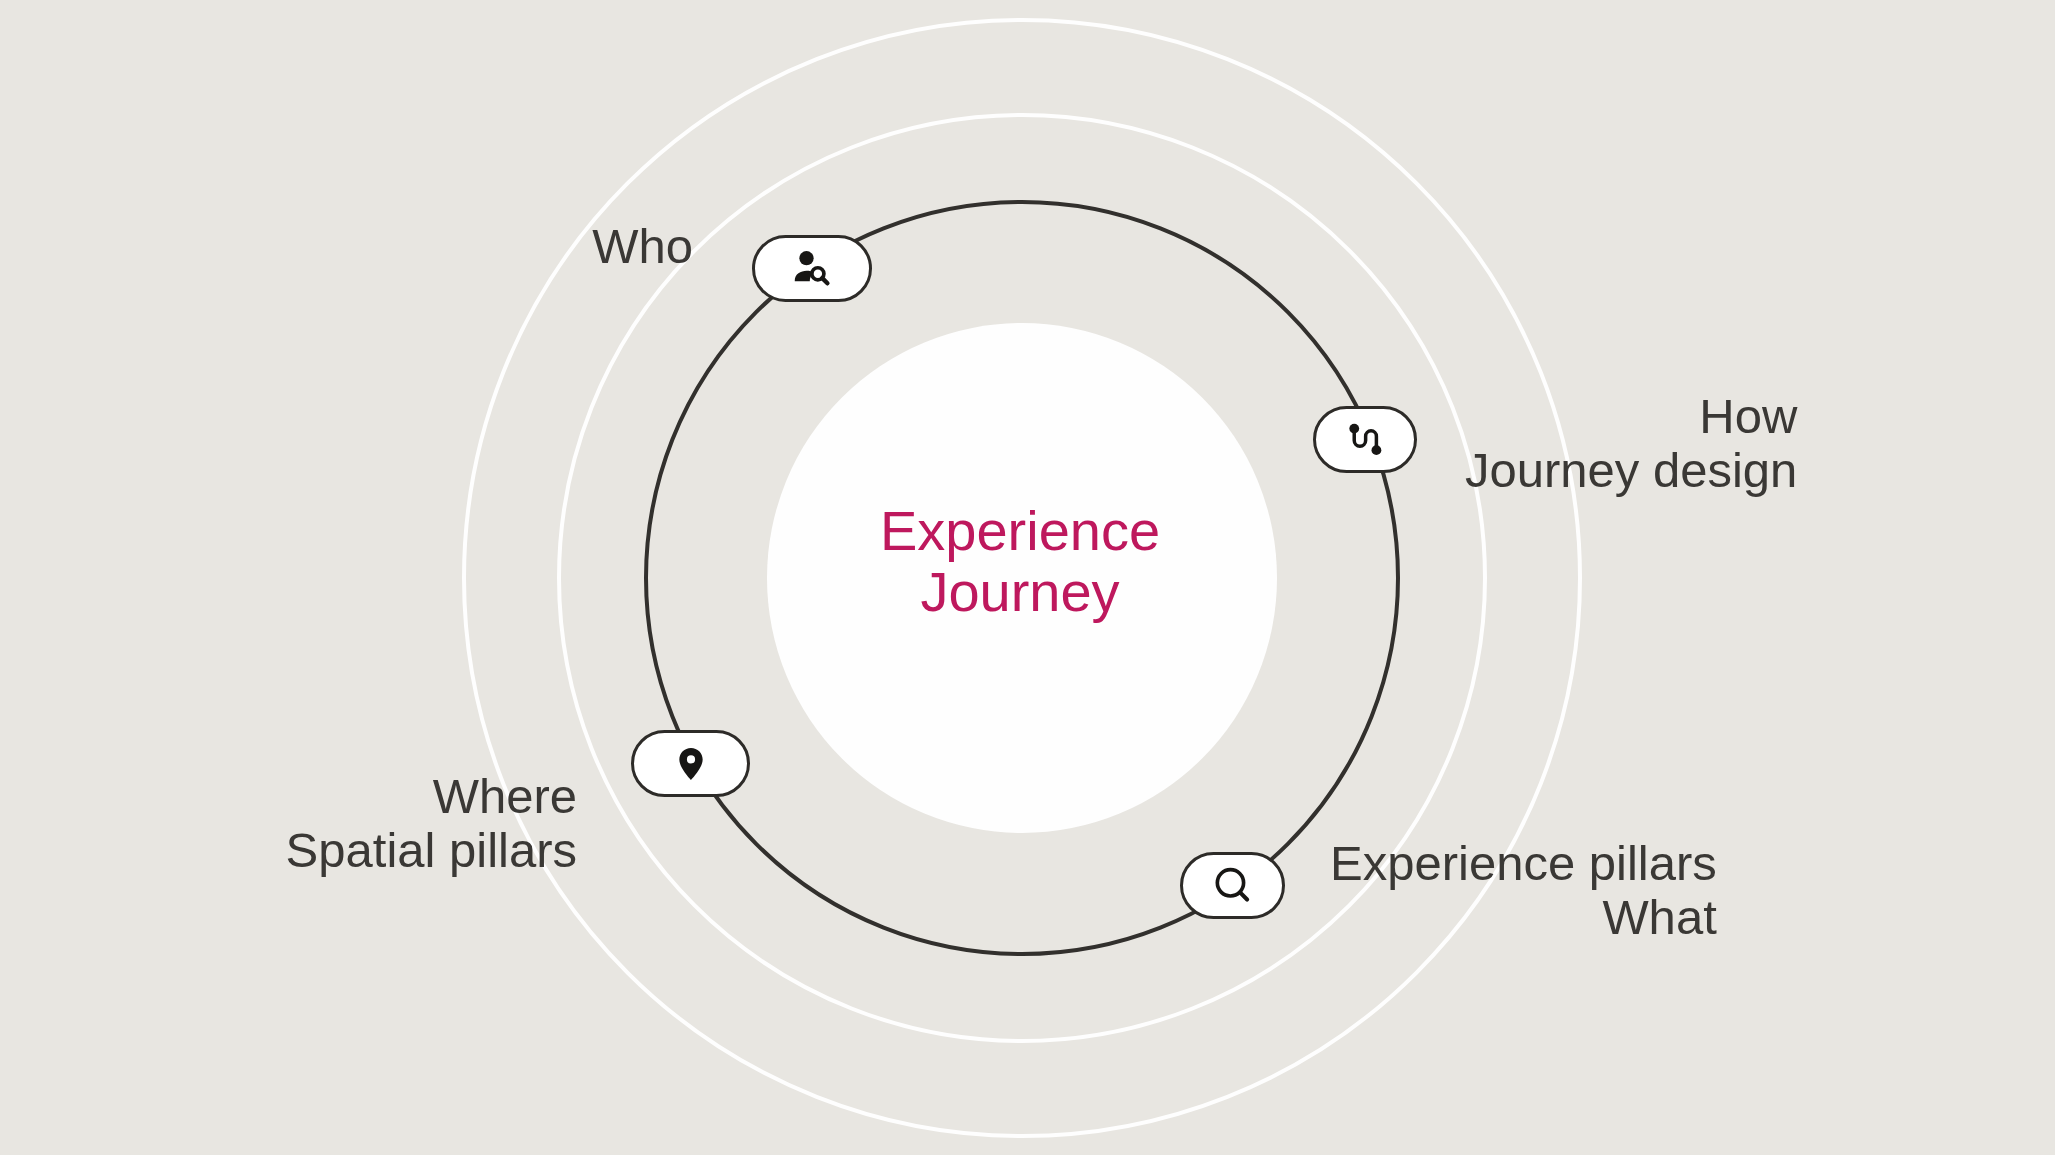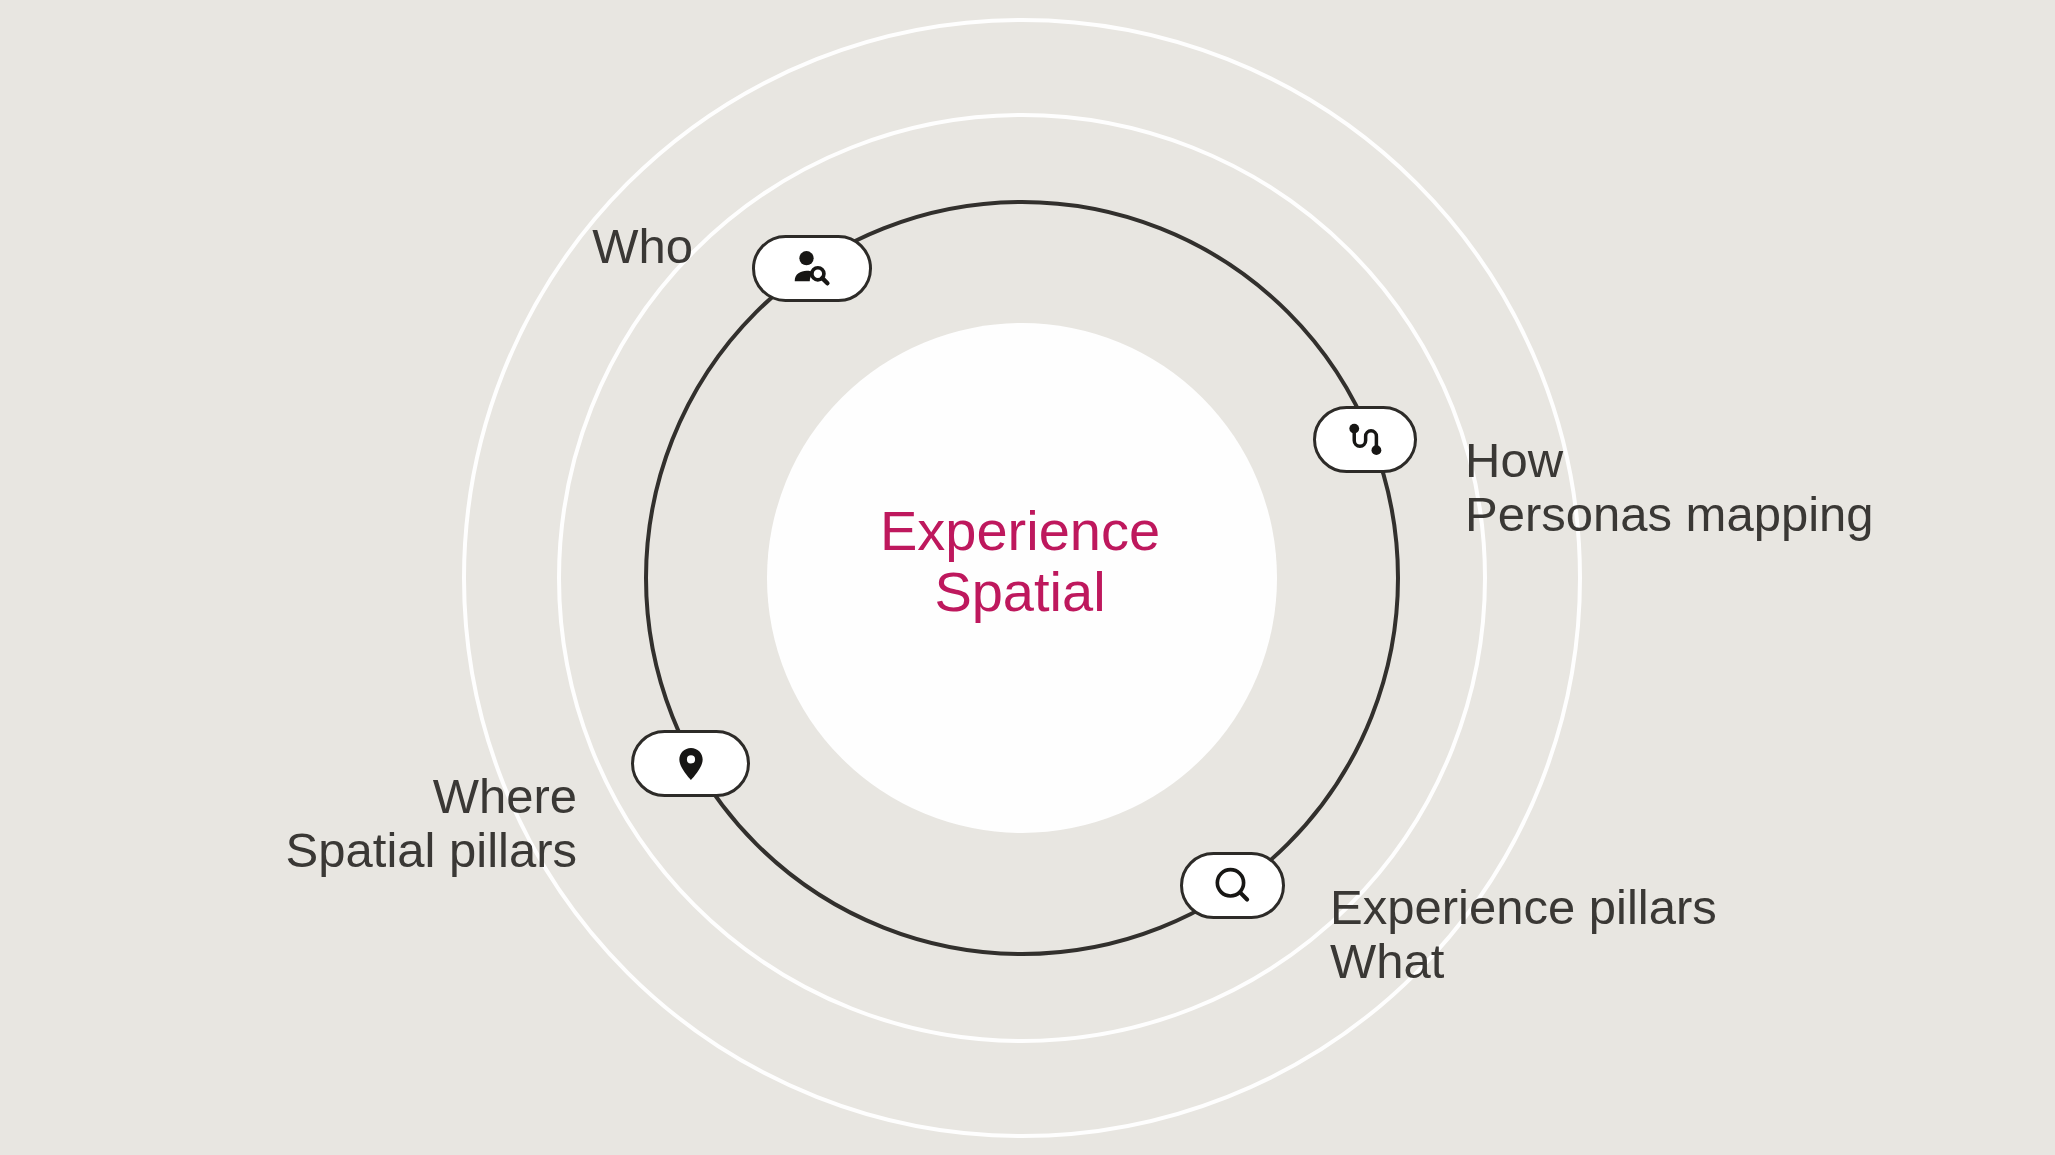--- a/index.html
+++ b/index.html
@@ -66,21 +66,21 @@
   .pill-what  { left: 1180px; top: 852px; width: 105px; height: 67px; }
   
   .label {
     position: absolute;
     font-size: 49px;
     line-height: 54px;
     color: #3a3835;
     white-space: nowrap;
   }
   .label-right { text-align: right; }
-  .label-left  { text-align: left; margin-top: 44px; }
+  .label-left  { text-align: right; }
   .label-who   { right: 1362px; top: 219px; }
   .label-how   { left: 1465px;  top: 389px; }
   .label-where { right: 1478px; top: 754px; margin-top: 15px; }
   .label-what  { left: 1330px;  top: 836px; }
 </style>
 </head>
 <body>
 
 <div class="canvas">
 
@@ -103,21 +103,21 @@
 
   <div class="pill pill-how">
     <svg width="38" height="38" viewBox="0 0 24 24" fill="none">
       <circle cx="5.2" cy="4.8" r="3.1" fill="currentColor"></circle>
       <path d="M5.2,5.5 V12.3 a3.6,3.6 0 0 0 7.2,0 V9.6 a3.4,3.4 0 0 1 6.8,0 V18" stroke="currentColor" stroke-width="2.2" fill="none"></path>
       <circle cx="19.2" cy="18.4" r="3.1" fill="currentColor"></circle>
     </svg>
   </div>
   <div class="label label-left label-how">
     <div>How</div>
-    <div>Personas mapping</div>
+    <div>Journey design</div>
   </div>
 
   <div class="pill pill-where">
     <svg width="40" height="40" viewBox="0 0 24 24">
       <path fill-rule="evenodd" d="M12,2.4 c-3.9,0 -7,3 -7,6.9 c0,5.2 7,12.3 7,12.3 s7,-7.1 7,-12.3 c0,-3.9 -3.1,-6.9 -7,-6.9 z M12,11.7 a2.45,2.45 0 1 1 0,-4.9 a2.45,2.45 0 0 1 0,4.9 z" fill="currentColor"></path>
     </svg>
   </div>
   <div class="label label-right label-where">
     <div>Where</div>
     <div>Spatial pillars</div>
@@ -130,16 +130,16 @@
     </svg>
   </div>
   <div class="label label-left label-what">
     <div>Experience pillars</div>
     <div>What</div>
   </div>
 
   <div class="center-circle"></div>
   <div class="center-title">
     <div>Experience</div>
-    <div>Spatial</div>
+    <div>Journey</div>
   </div>
 
 </div>
 
 </body></html>

